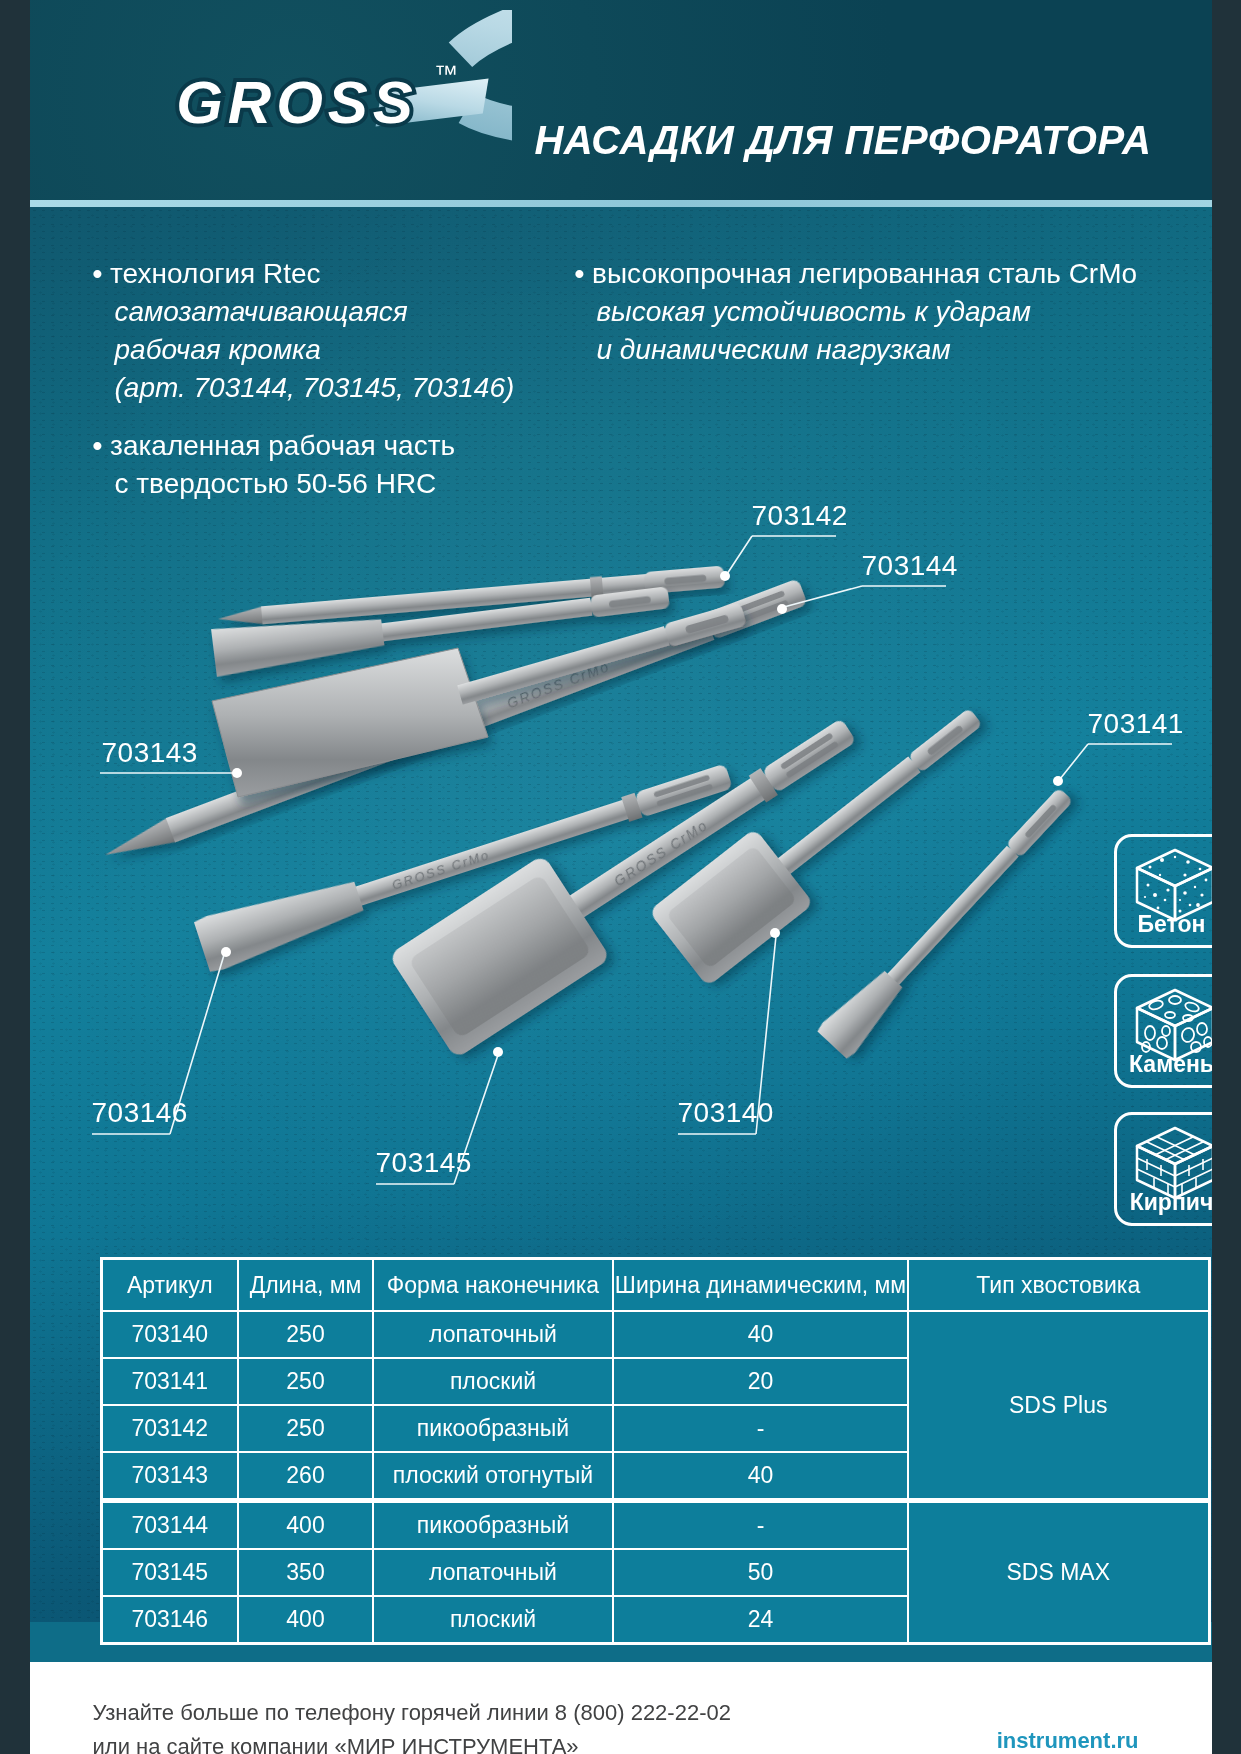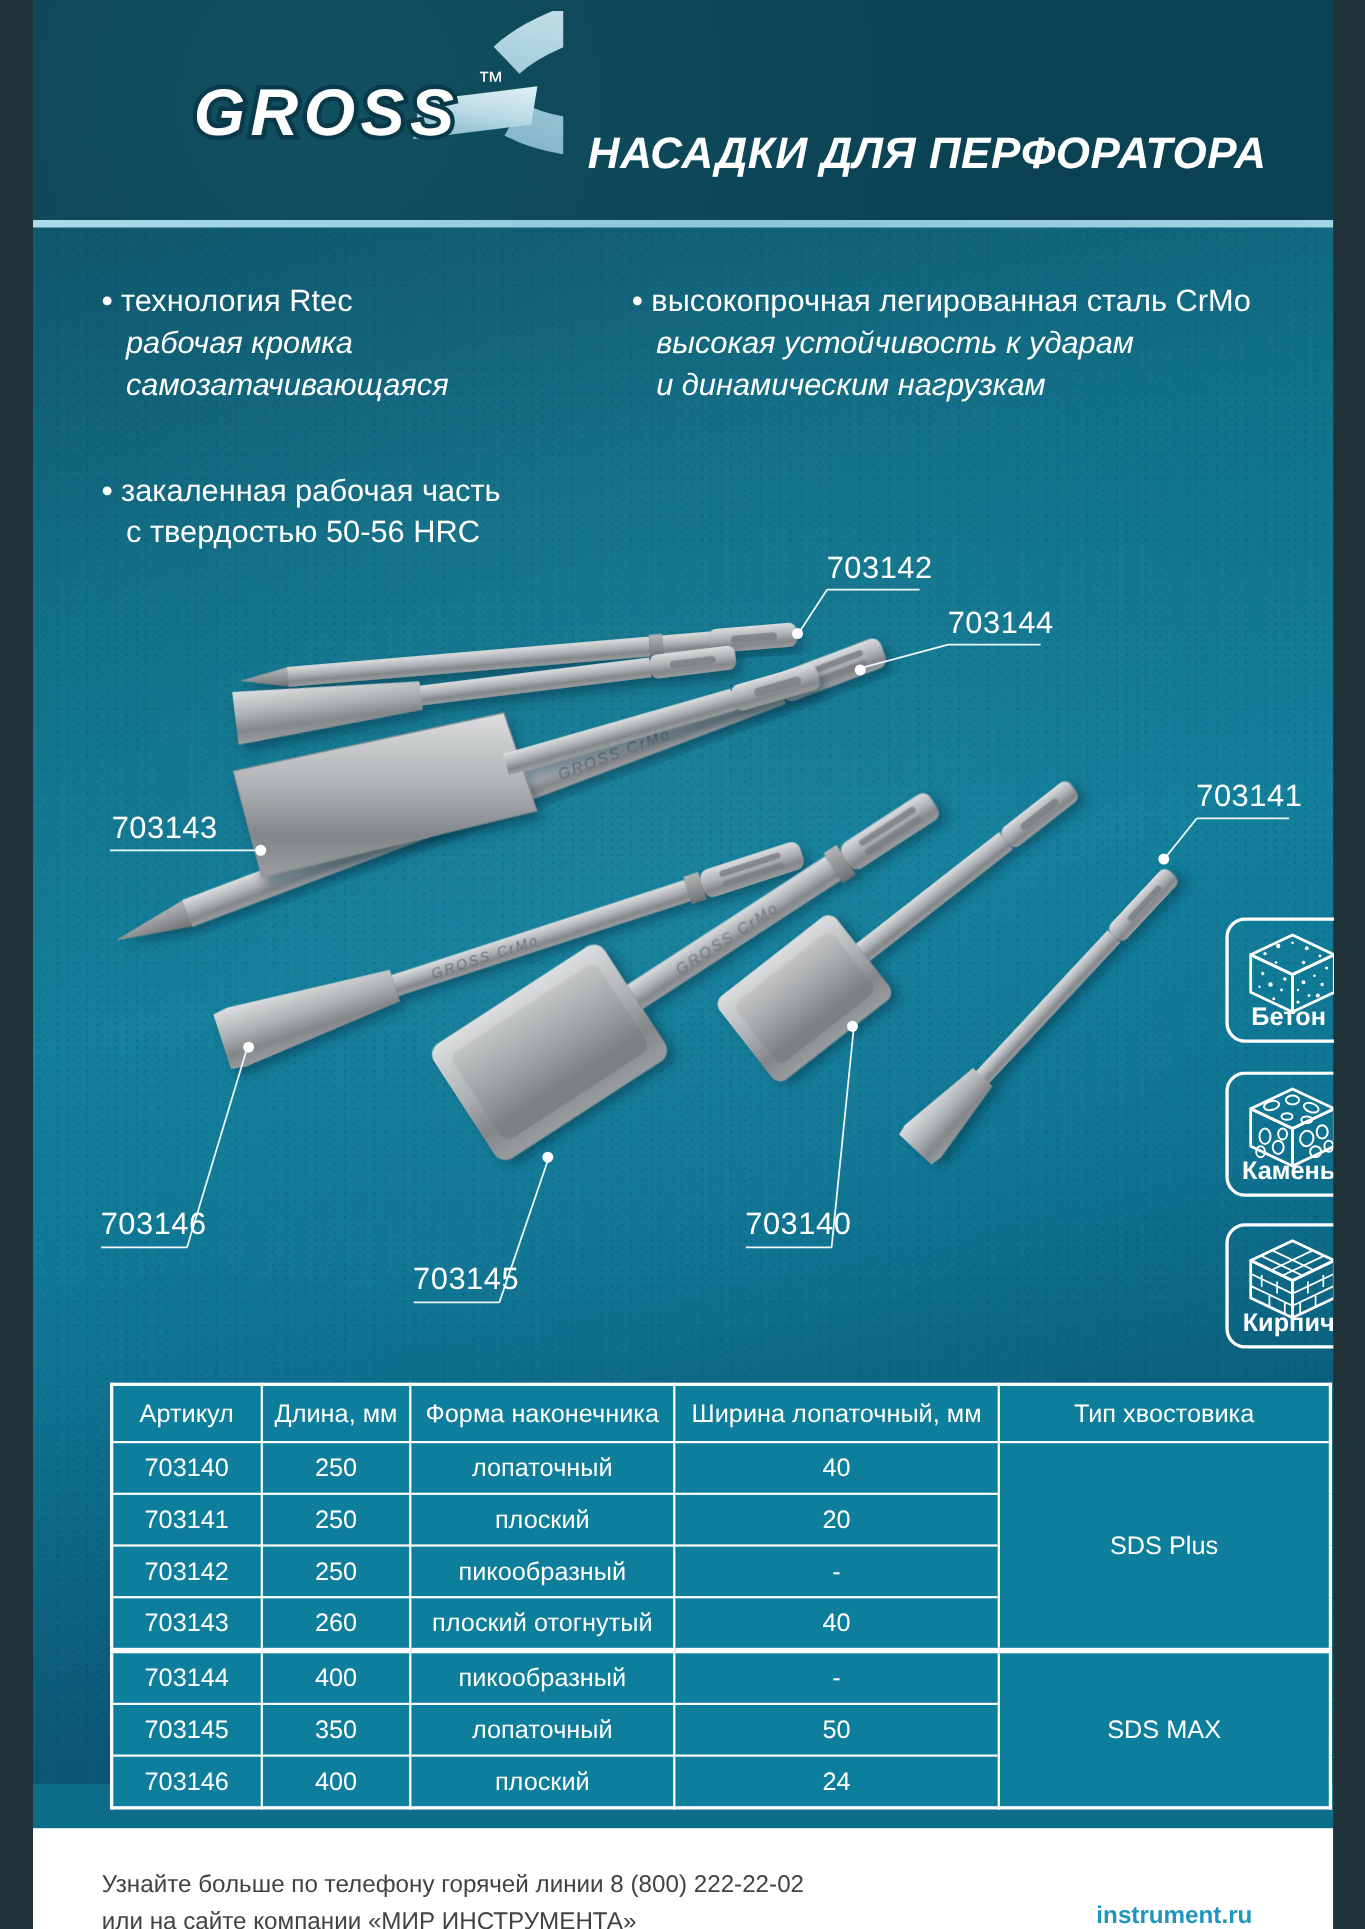--- a/index.html
+++ b/index.html
@@ -68,22 +68,23 @@
     <div class="title">НАСАДКИ ДЛЯ ПЕРФОРАТОРА</div>
   </div>
 
   <div class="divider"></div>
 
   <div class="main">
 
     <div class="feat" style="left:63px;top:48px;">
       <div><span class="b">•</span>
         <span class="t">технология Rtec</span></div>
+      <div class="i" style="padding-left:22px;">самозатачивающаяся</div>
       <div class="i" style="padding-left:22px;">рабочая кромка</div>
-      <div class="i" style="padding-left:22px;">самозатачивающаяся</div>
+      <div class="i" style="padding-left:22px;">(арт. 703144, 703145, 703146)</div>
     </div>
 
     <div class="feat" style="left:545px;top:48px;">
       <div><span class="b">•</span>
         <span class="t">высокопрочная легированная сталь CrMo</span></div>
       <div class="i" style="padding-left:22px;">высокая устойчивость к ударам</div>
       <div class="i" style="padding-left:22px;">и динамическим нагрузкам</div>
     </div>
 
     <div class="feat" style="left:63px;top:220px;">
@@ -294,21 +295,21 @@
           <col style="width:135px">
           <col style="width:240px">
           <col style="width:295px">
           <col style="width:301px">
         </colgroup>
       <thead>
         <tr>
           <th>Артикул</th>
           <th>Длина, мм</th>
           <th>Форма наконечника</th>
-          <th>Ширина лопаточный, мм</th>
+          <th>Ширина динамическим, мм</th>
           <th>Тип хвостовика</th>
         </tr>
       </thead>
       <tbody>
         <tr>
           <td>703140</td>
           <td>250</td>
           <td>лопаточный</td>
           <td>40</td>
           <td rowspan="4">SDS Plus</td>

